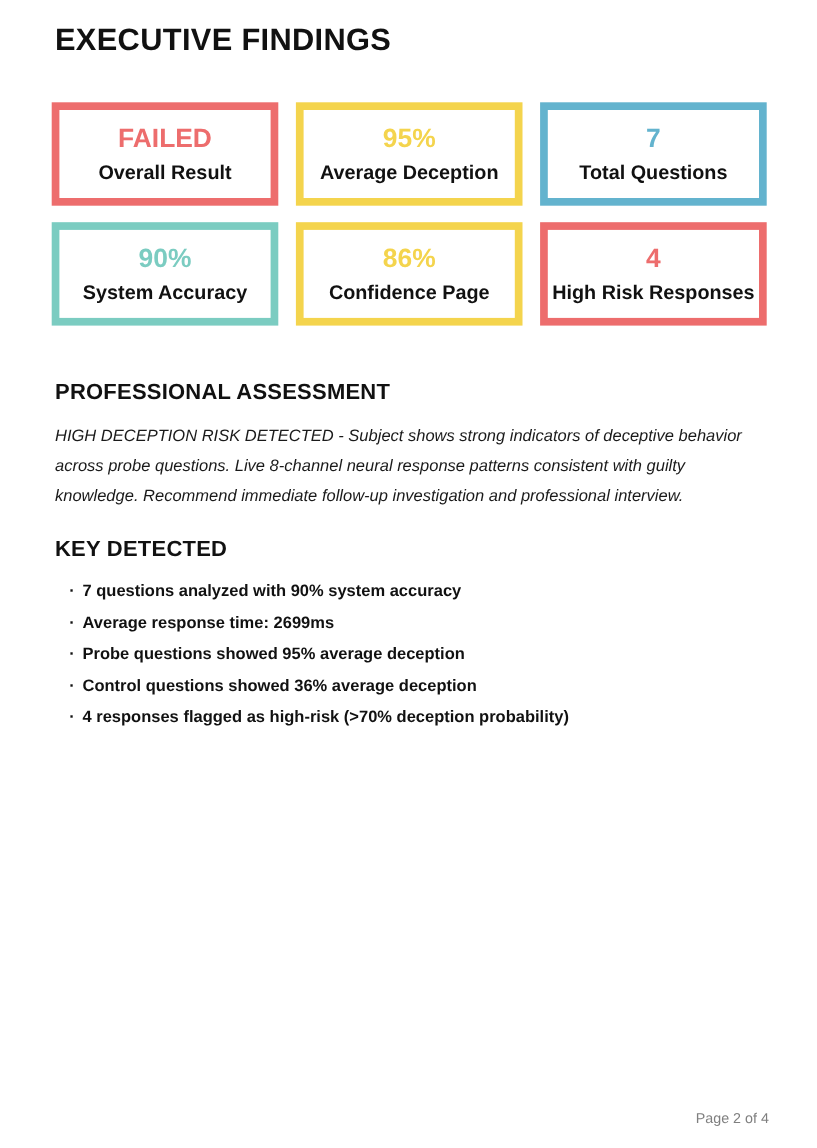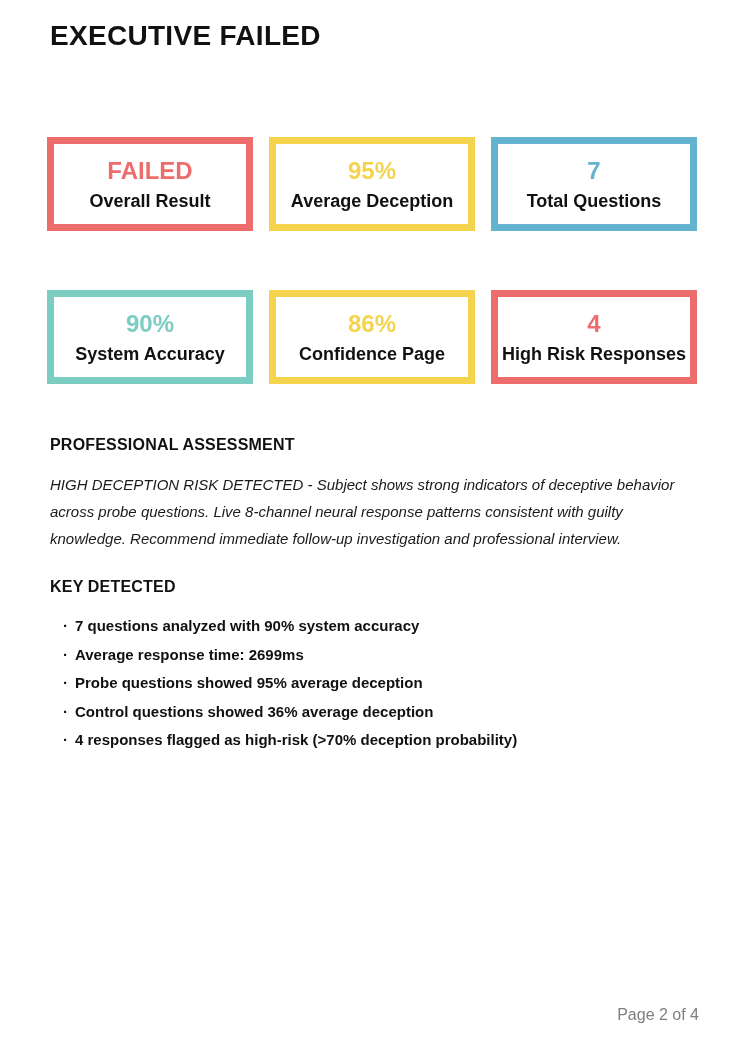--- a/index.html
+++ b/index.html
@@ -28,33 +28,32 @@
     row-gap: 15px;
   }
   .card {
     box-sizing: border-box;
     height: 94px;
     border: 7px solid var(--c, #ccc);
     background: #fff;
     display: flex; flex-direction: column;
     align-items: center; justify-content: center;
     text-align: center;
-    margin-top: 44px;
   }
   .card-value {
     font-size: 24px; font-weight: bold;
     color: var(--c, #333); line-height: 1;
   }
   .card-label {
     font-size: 18px; font-weight: bold;
     color: #111; margin-top: 9px; line-height: 1;
   }
 
   h2.section {
-    font-size: 16px; font-weight: bold;
+    font-size: 20px; font-weight: bold;
     margin: 49px 0 0; line-height: 24px;
     letter-spacing: 0.2px; color: #111;
   }
   h2.section.key { margin-top: 23px; }
 
   p.assessment {
     font-size: 15px; line-height: 27px;
     margin: 14px 0 0; width: 650px; color: #1a1a1a; font-style: italic;
   }
 
@@ -62,29 +61,29 @@
   .finding {
     padding-left: 13px;
     font-size: 15px; font-weight: bold;
     line-height: 28.5px; color: #111;
   }
   .finding .bullet { margin-right: 7px; }
 
   .footer {
     position: absolute;
     right: 44px; bottom: 20px;
-    font-size: 16px; color: #7f7f7f;
+    font-size: 13px; color: #7f7f7f;
   }
 </style>
 </head>
 <body>
 
 <div class="page">
 
-  <h1 class="title">EXECUTIVE FAILED</h1>
+  <h1 class="title">EXECUTIVE FINDINGS</h1>
 
   <div class="cards">
     <div class="card" style="--c: #ed6d6d;">
       <div class="card-value">FAILED</div>
       <div class="card-label">Overall Result</div>
     </div>
     <div class="card" style="--c: #f4d44d;">
       <div class="card-value">95%</div>
       <div class="card-label">Average Deception</div>
     </div>

